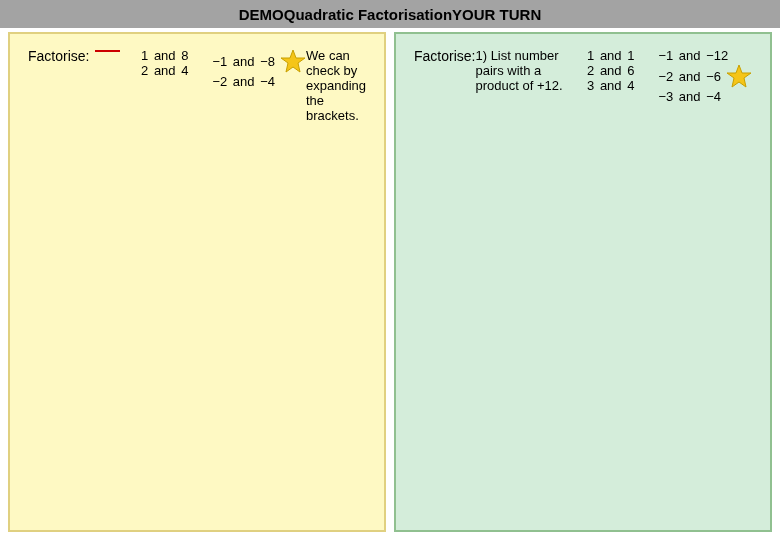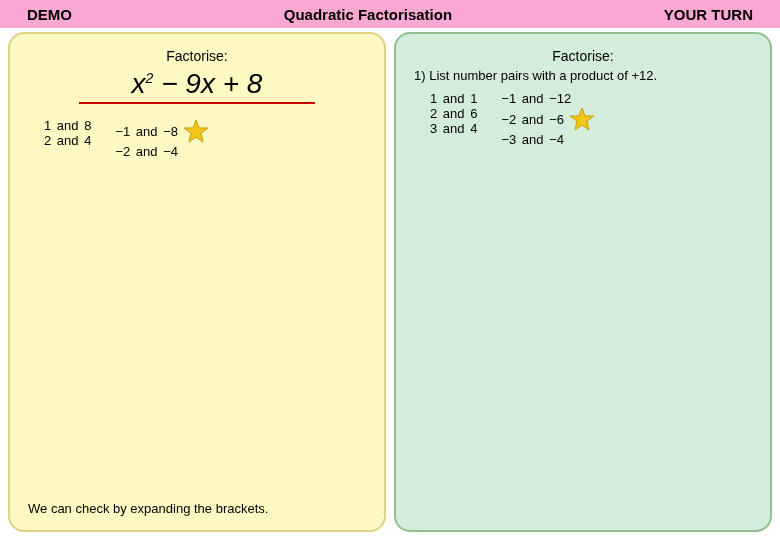--- a/index.html
+++ b/index.html
@@ -7,24 +7,24 @@
     body {
       width: 780px;
       height: 540px;
       background: #fff;
       font-family: Arial, sans-serif;
       overflow: hidden;
     }
 
     .header {
       display: flex;
-      justify-content: space-between;
+      justify-content: center;
       align-items: center;
       padding: 4px 27px;
-      background: #f9a8d4;
+      background: #a3a3a3;
       height: 28px;
     }
 
     .header-title {
       font-size: 15px;
       font-weight: bold;
       color: #000;
     }
 
     .header-demo {
@@ -41,24 +41,24 @@
 
     .main-content {
       display: flex;
       height: 512px;
       padding: 4px 8px 8px 8px;
       gap: 8px;
     }
 
     .panel {
       flex: 1;
-      border-radius: 16px;
+      border-radius: 0;
       padding: 14px 18px;
       display: flex;
-      flex-direction: column;
+      flex-direction: row;
       gap: 0;
     }
 
     .panel-left {
       background: #fef9c3;
       border: 2px solid #e0d080;
     }
 
     .panel-right {
       background: #d4edda;
@@ -151,23 +151,20 @@
   <span class="header-title">Quadratic Factorisation</span>
   <span class="header-your-turn">YOUR TURN</span>
 </div>
 
 <div class="main-content">
 
   <div class="panel panel-left">
     <div class="factorise-label">Factorise:</div>
 
     <div class="equation-box">
-      <span>
-        <i>x</i><sup>2</sup> − 9<i>x</i> + 8
-      </span>
       <span class="equation-underline"></span>
     </div>
 
 
     <div style="display: flex; gap: 24px; margin-left: 16px; margin-bottom: 10px;">
       <div>
         <div class="pair-row">
           <span>1</span>
           <span>&nbsp;and&nbsp;</span>
           <span>8</span>

